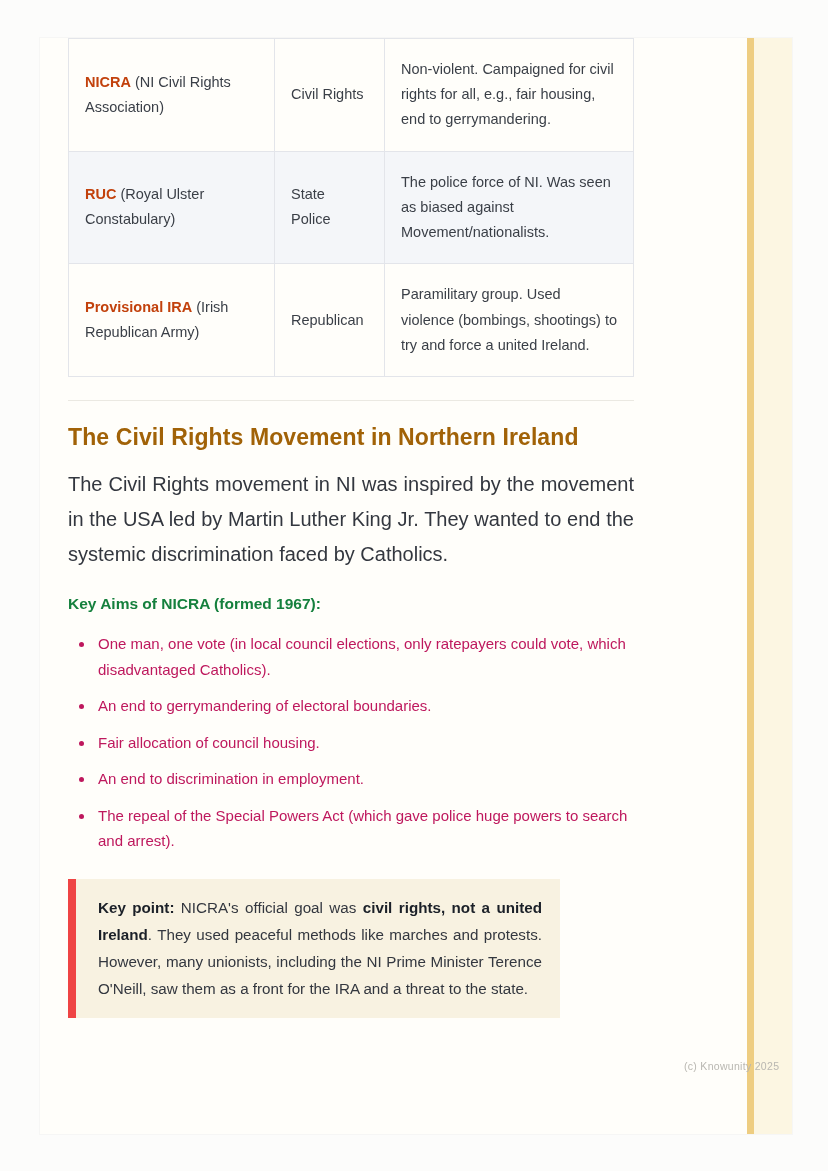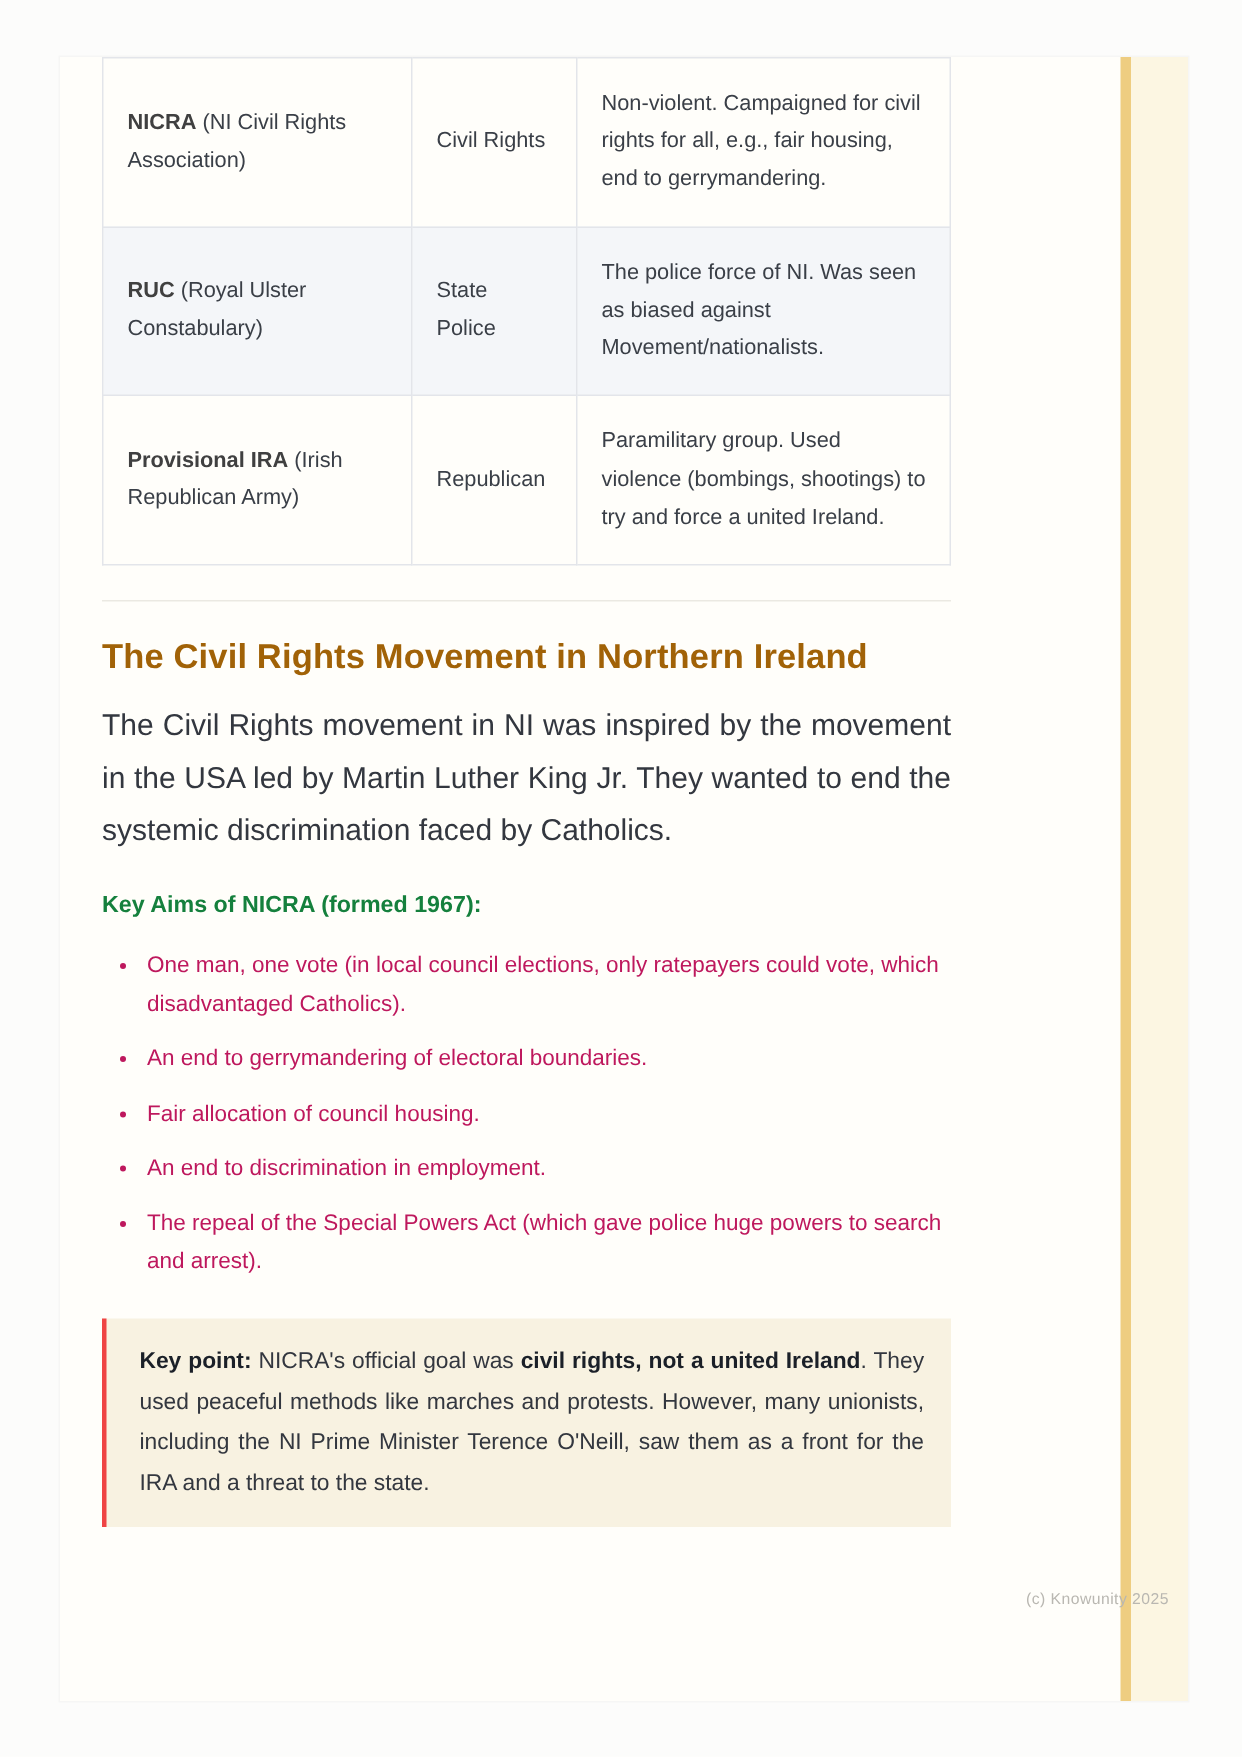--- a/index.html
+++ b/index.html
@@ -34,21 +34,21 @@
   table.org-table col.c3 { width: 249px; }
   table.org-table td {
     border: 1px solid #e3e5ea;
     padding: 18px 16px;
     font-size: 14.5px;
     line-height: 1.74;
     vertical-align: middle;
     color: #3a3f47;
   }
   tr.shaded td { background: #f4f6f9; }
-  .org-bold { font-weight: bold; color: #404040; text-align: right; }
+  .org-bold { font-weight: bold; color: #c2410c; text-align: right; }
   
   .divider {
     border: none;
     border-top: 1px solid #ebe9e2;
     margin: 23px 0 0 0;
   }
   
   .section-heading {
     margin-top: 23px;
     font-size: 23px;
@@ -77,23 +77,23 @@
   ul.aims-list li {
     font-size: 15px;
     line-height: 1.7;
     margin-bottom: 11px;
     color: #be185d;
     padding-left: 3px;
   }
   
   .keypoint {
     margin-top: 25px;
-    width: 566px;
+    width: 492px;
     background: #f8f2e1;
-    border-left: 3px solid #ef4444;
+    border-left: 8px solid #ef4444;
     padding: 15px 18px 16px 22px;
   }
   .keypoint p {
     font-size: 15.2px;
     line-height: 1.78;
     text-align: justify;
     color: #33373f;
   }
   .kp-bold { font-weight: bold; color: #1b2028; }
   

